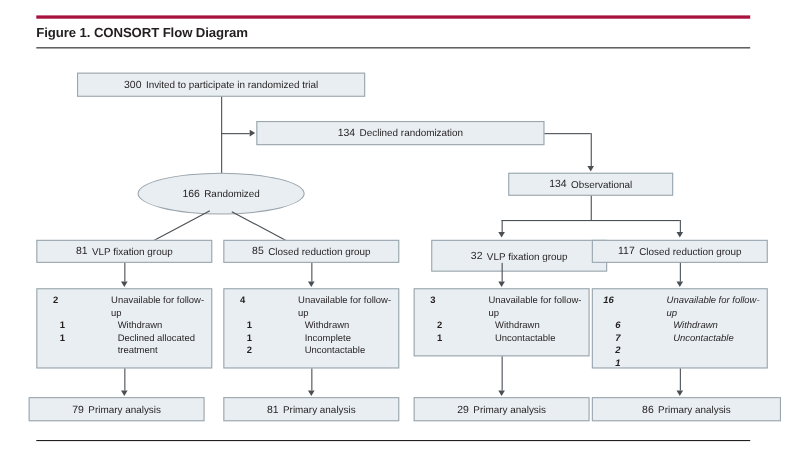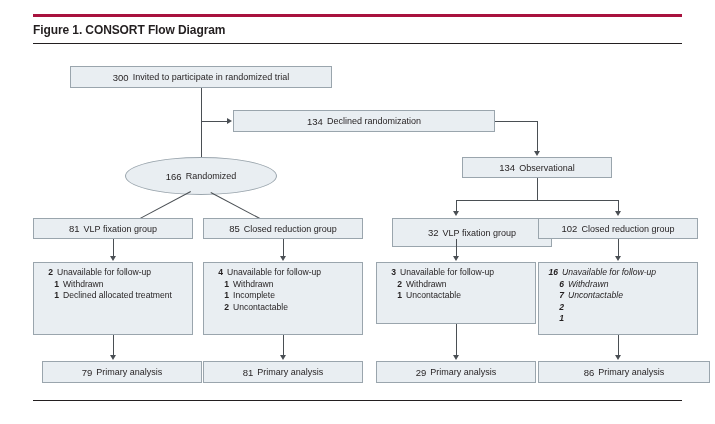--- a/index.html
+++ b/index.html
@@ -95,21 +95,21 @@
     line-height: 11.5px;
     font-size: 8.6px;
   }
   .row .n {
     flex: 0 0 auto;
     width: 15px;
     text-align: right;
     font-weight: bold;
     margin-right: 4px;
   }
-  .row .t { flex: 1 1 auto; }
+  .row .t { flex: 1 1 auto; margin-left: 44px; }
   .row.indent { padding-left: 9px; }
   .row.indent .n { width: 12px; }
 
   
   .ellipse {
     position: absolute;
     box-sizing: border-box;
     background: #e9eef2;
     border: 1px solid #9aa5ad;
     border-radius: 50%;
@@ -209,21 +209,21 @@
   </div>
   <div class="node centered" style="left:203px; top:218px; width:160px; height:21px;">
     <span class="num">85</span>
     <span class="lbl">Closed reduction group</span>
   </div>
   <div class="node centered" style="left:376px; top:218px; width:160px; height:29px;margin-left:16px;">
     <span class="num">32</span>
     <span class="lbl">VLP fixation group</span>
   </div>
   <div class="node centered" style="left:538px; top:218px; width:160px; height:21px;">
-    <span class="num">102</span>
+    <span class="num">117</span>
     <span class="lbl">Closed reduction group</span>
   </div>
 
   <div class="ln-v" style="left:113px; top:239px; height:17px;"></div>
   <div class="arrow-down" style="left:109.5px; top:256px;"></div>
 
   <div class="ln-v" style="left:283px; top:239px; height:17px;"></div>
   <div class="arrow-down" style="left:279.5px; top:256px;"></div>
 
   <div class="ln-v" style="left:456px; top:239px; height:17px;"></div>
@@ -307,21 +307,21 @@
 
   <div class="ln-v" style="left:283px; top:335px; height:20px;"></div>
   <div class="arrow-down" style="left:279.5px; top:355px;"></div>
 
   <div class="ln-v" style="left:456px; top:324px; height:31px;"></div>
   <div class="arrow-down" style="left:452.5px; top:355px;"></div>
 
   <div class="ln-v" style="left:618px; top:335px; height:20px;"></div>
   <div class="arrow-down" style="left:614.5px; top:355px;"></div>
 
-  <div class="node centered" style="left:42px; top:361px; width:160px; height:22px;">
+  <div class="node centered" style="left:26px; top:361px; width:160px; height:22px;">
     <span class="num">79</span>
     <span class="lbl">Primary analysis</span>
   </div>
   <div class="node centered" style="left:203px; top:361px; width:160px; height:22px;">
     <span class="num">81</span>
     <span class="lbl">Primary analysis</span>
   </div>
   <div class="node centered" style="left:376px; top:361px; width:160px; height:22px;">
     <span class="num">29</span>
     <span class="lbl">Primary analysis</span>

